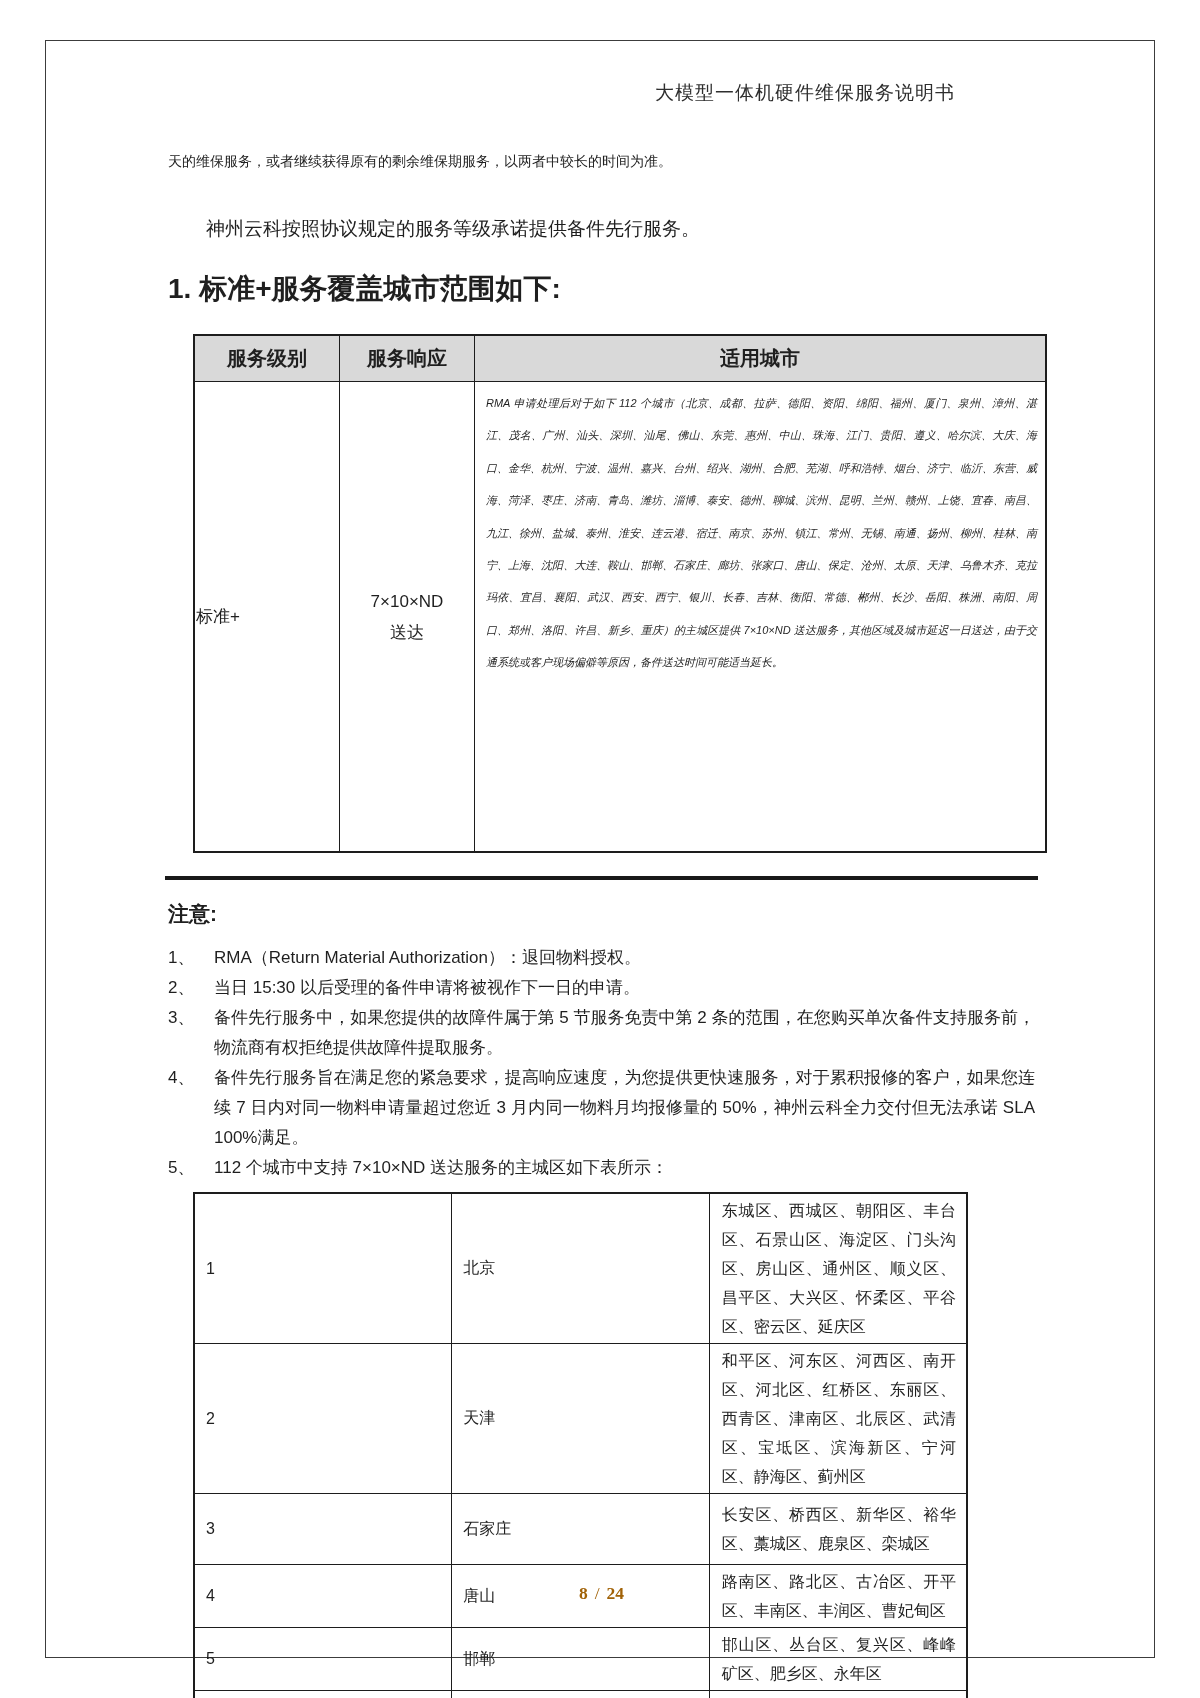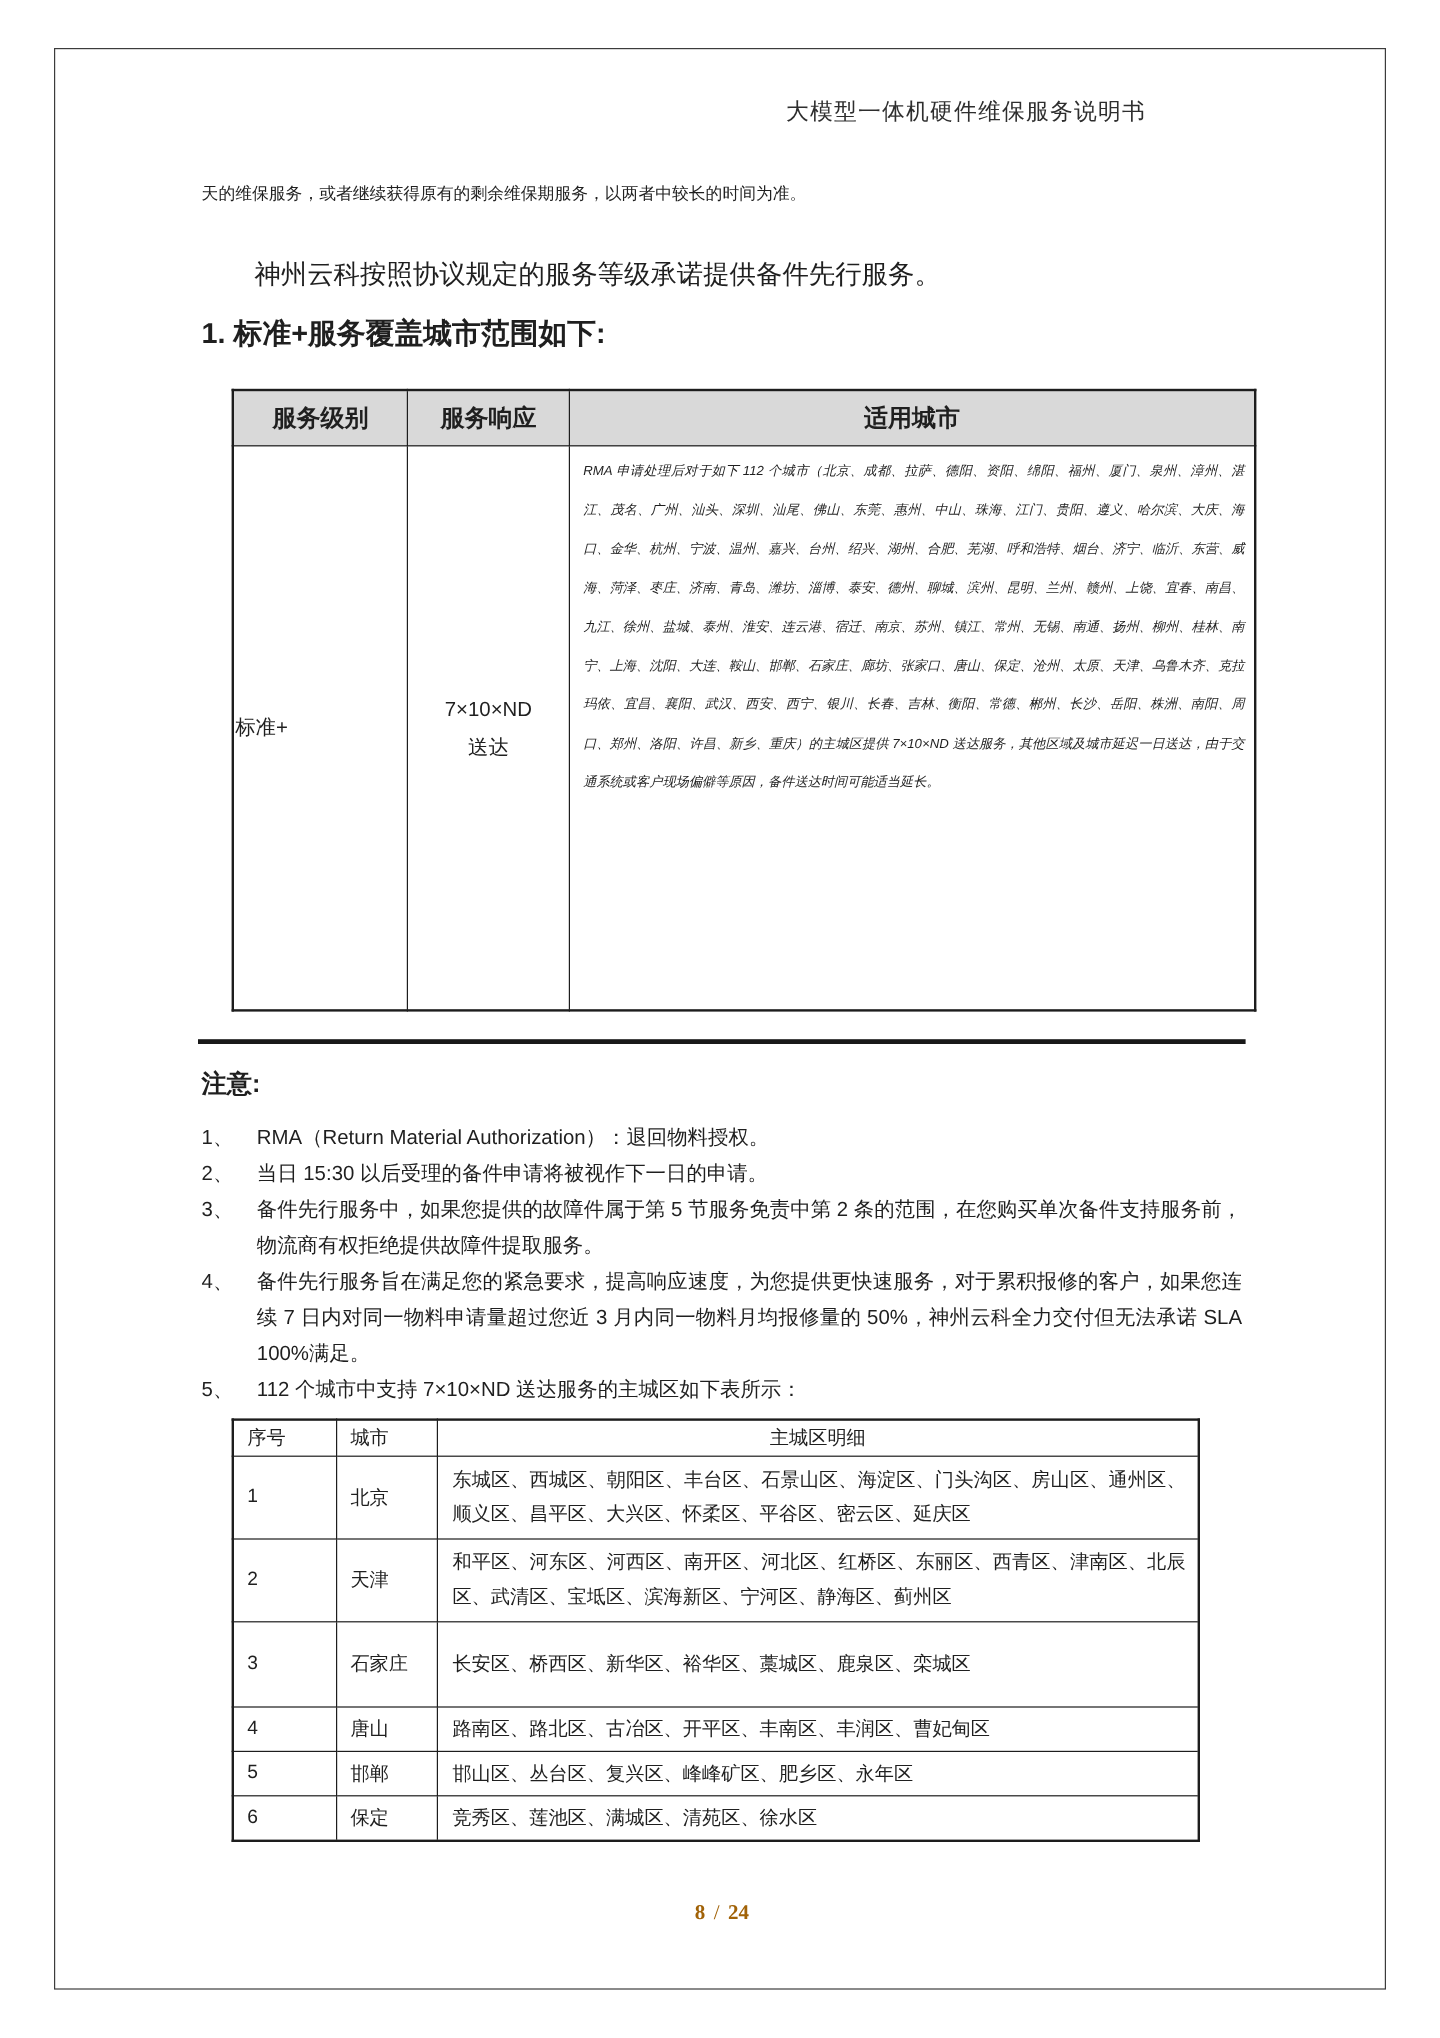--- a/index.html
+++ b/index.html
@@ -28,30 +28,30 @@
     position: absolute;
     left: 168px; top: 148px;
     width: 867px;
   }
   .p1 {
     font-size: 14px;
     line-height: 26px;
     margin: 0;
   }
   .p2 {
-    font-size: 22px;
+    font-size: 19px;
     line-height: 26px;
     margin: 42px 0 0 0;
     text-indent: 2em;
   }
   .section-heading {
-    font-size: 24px;
+    font-size: 28px;
     font-weight: bold;
     line-height: 26px;
-    margin-top: 24px;
+    margin-top: 34px;
   }
   table {
     border-collapse: collapse;
     table-layout: fixed;
   }
   .service-table {
     margin-top: 32px;
     margin-left: 25px;
     width: 842px;
     border: 2px solid #1d1d1d;
@@ -221,25 +221,20 @@
       <span class="note-text">备件先行服务旨在满足您的紧急要求，提高响应速度，为您提供更快速服务，对于累积报修的客户，如果您连续 7 日内对同一物料申请量超过您近 3 月内同一物料月均报修量的 50%，神州云科全力交付但无法承诺 SLA 100%满足。</span>
     </div>
     <div class="note-item">
       <span class="note-num">5、</span>
       <span class="note-text">112 个城市中支持 7×10×ND 送达服务的主城区如下表所示：</span>
     </div>
   </div>
 
   <table class="district-table">
     <tbody>
-        <tr>
-      <th class="dcol-no">序号</th>
-      <th class="dcol-city">城市</th>
-      <th class="dcol-det">主城区明细</th>
-    </tr>
     <tr class="row-tall">
       <td class="cell-no">1</td>
       <td class="cell-city">北京</td>
       <td class="cell-det">东城区、西城区、朝阳区、丰台区、石景山区、海淀区、门头沟区、房山区、通州区、顺义区、昌平区、大兴区、怀柔区、平谷区、密云区、延庆区</td>
     </tr>
     <tr class="row-tall">
       <td class="cell-no">2</td>
       <td class="cell-city">天津</td>
       <td class="cell-det">和平区、河东区、河西区、南开区、河北区、红桥区、东丽区、西青区、津南区、北辰区、武清区、宝坻区、滨海新区、宁河区、静海区、蓟州区</td>
     </tr>

